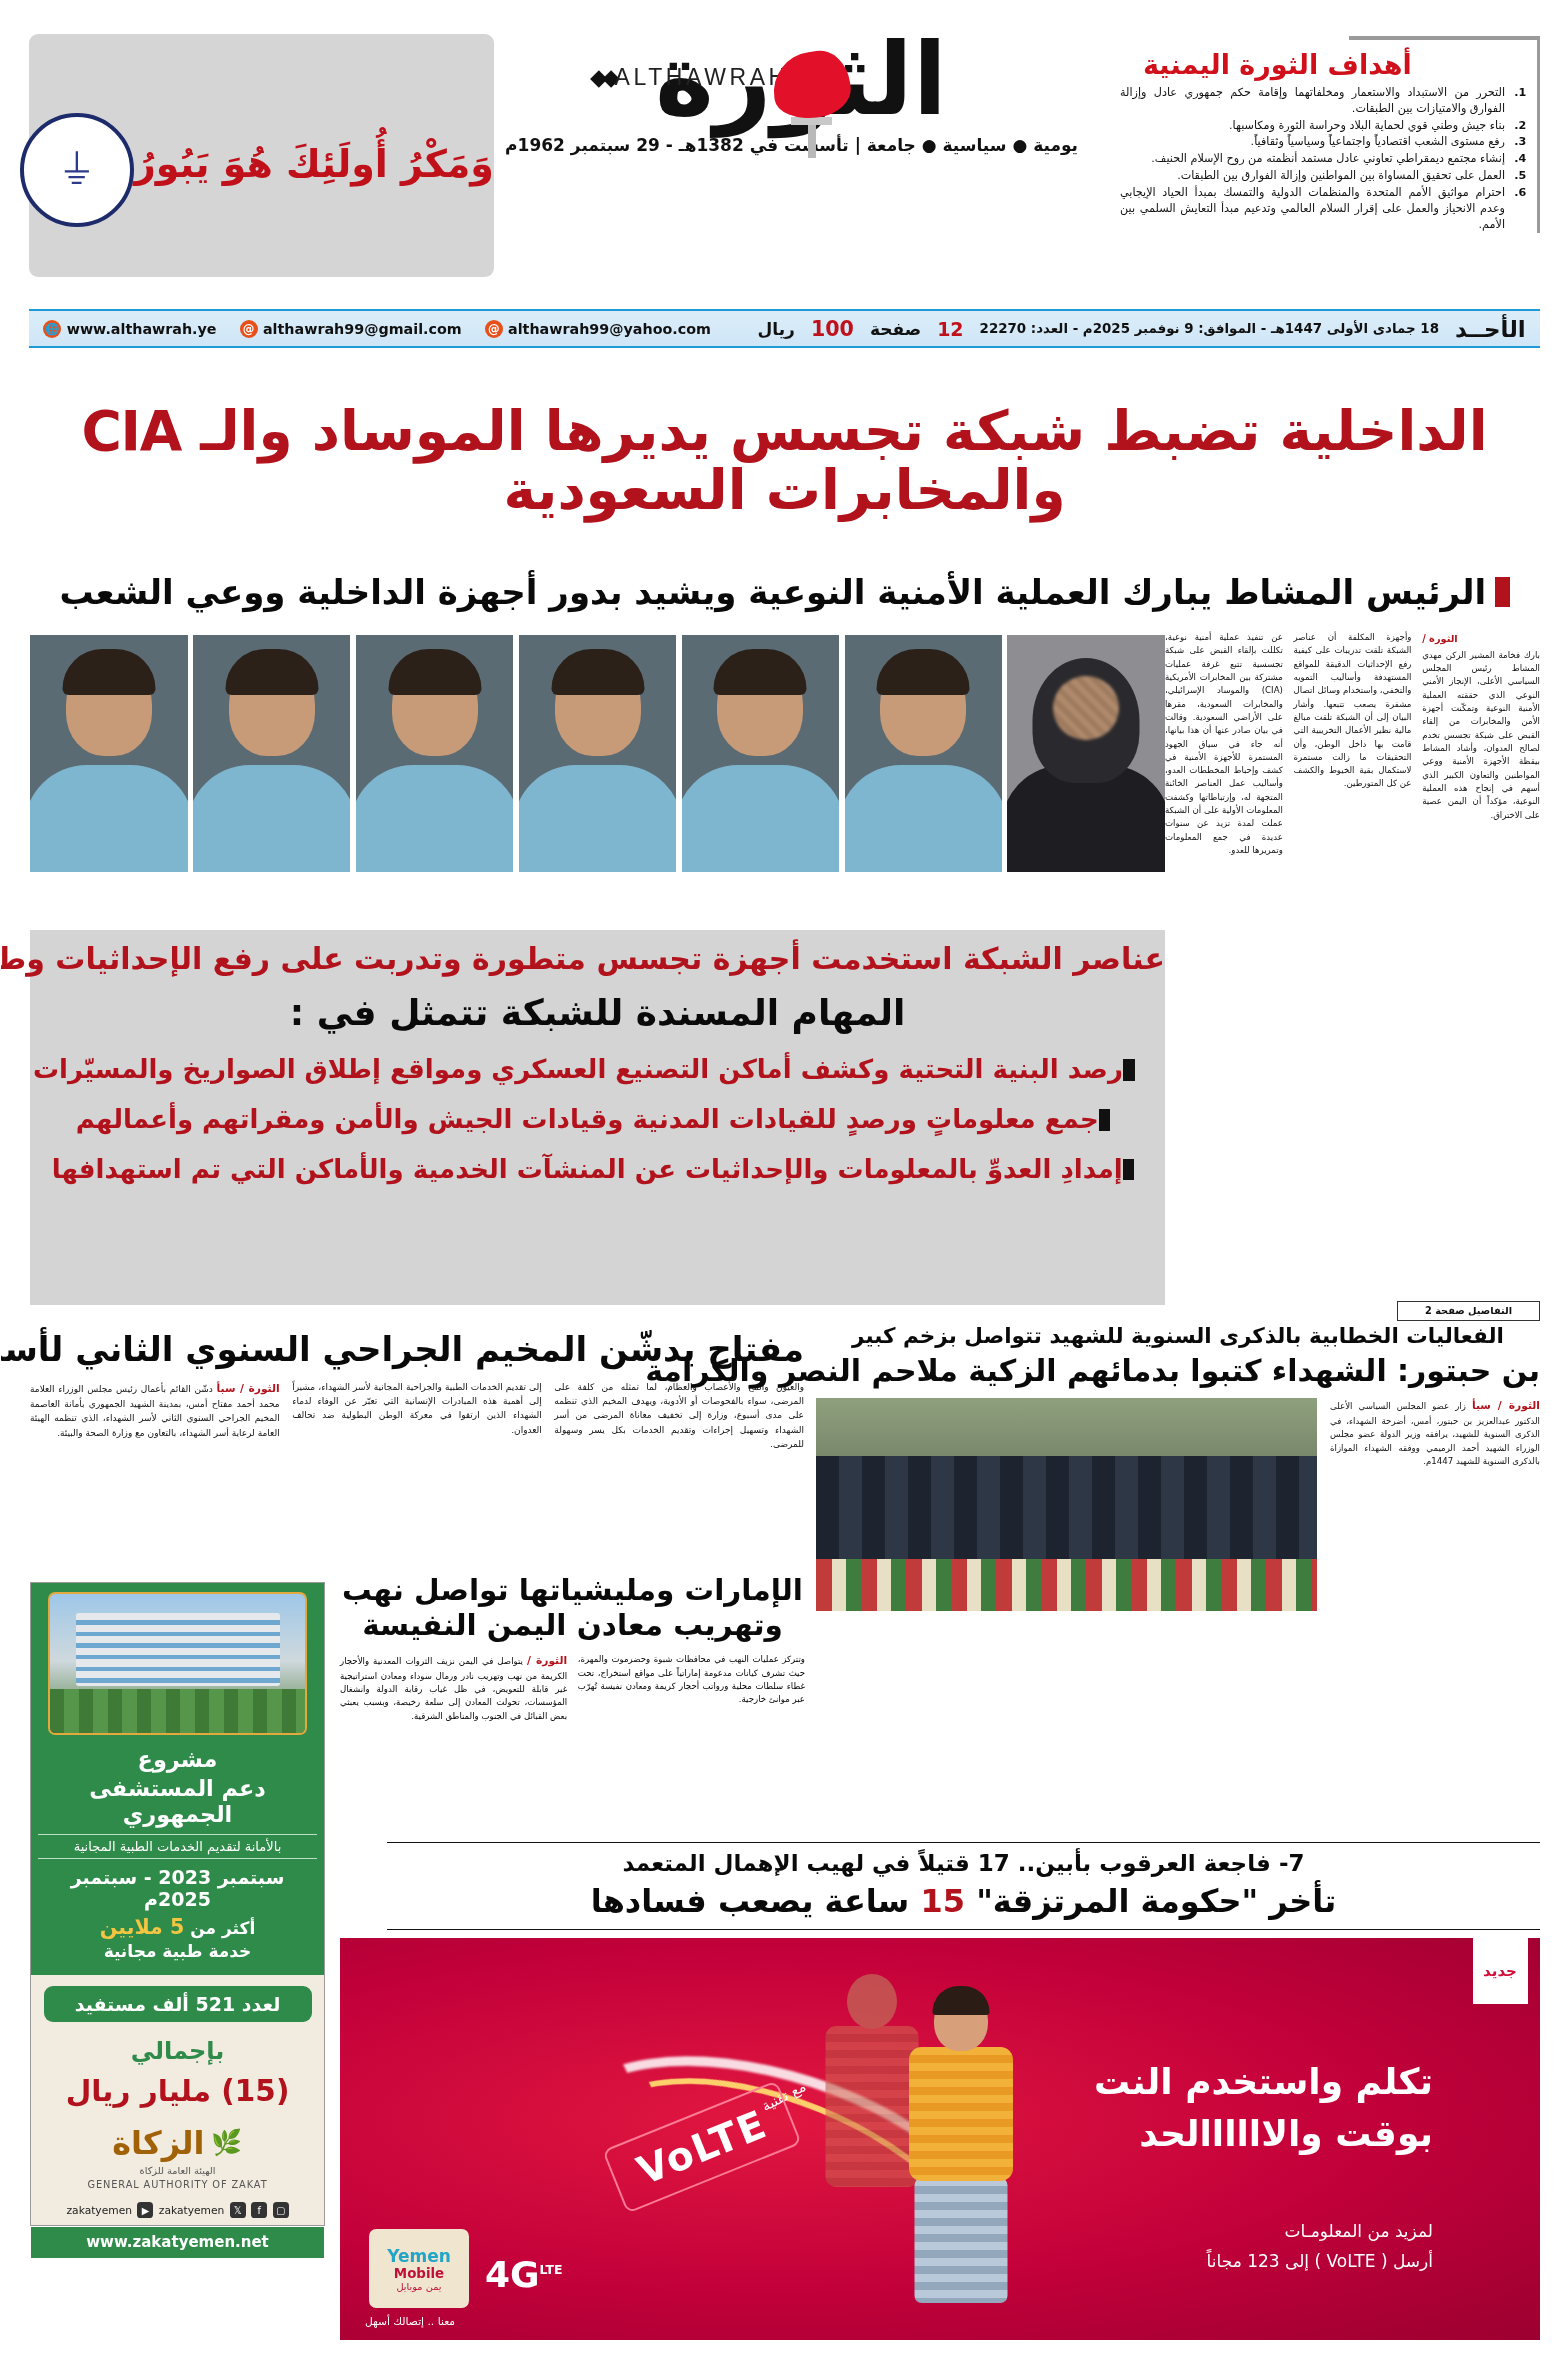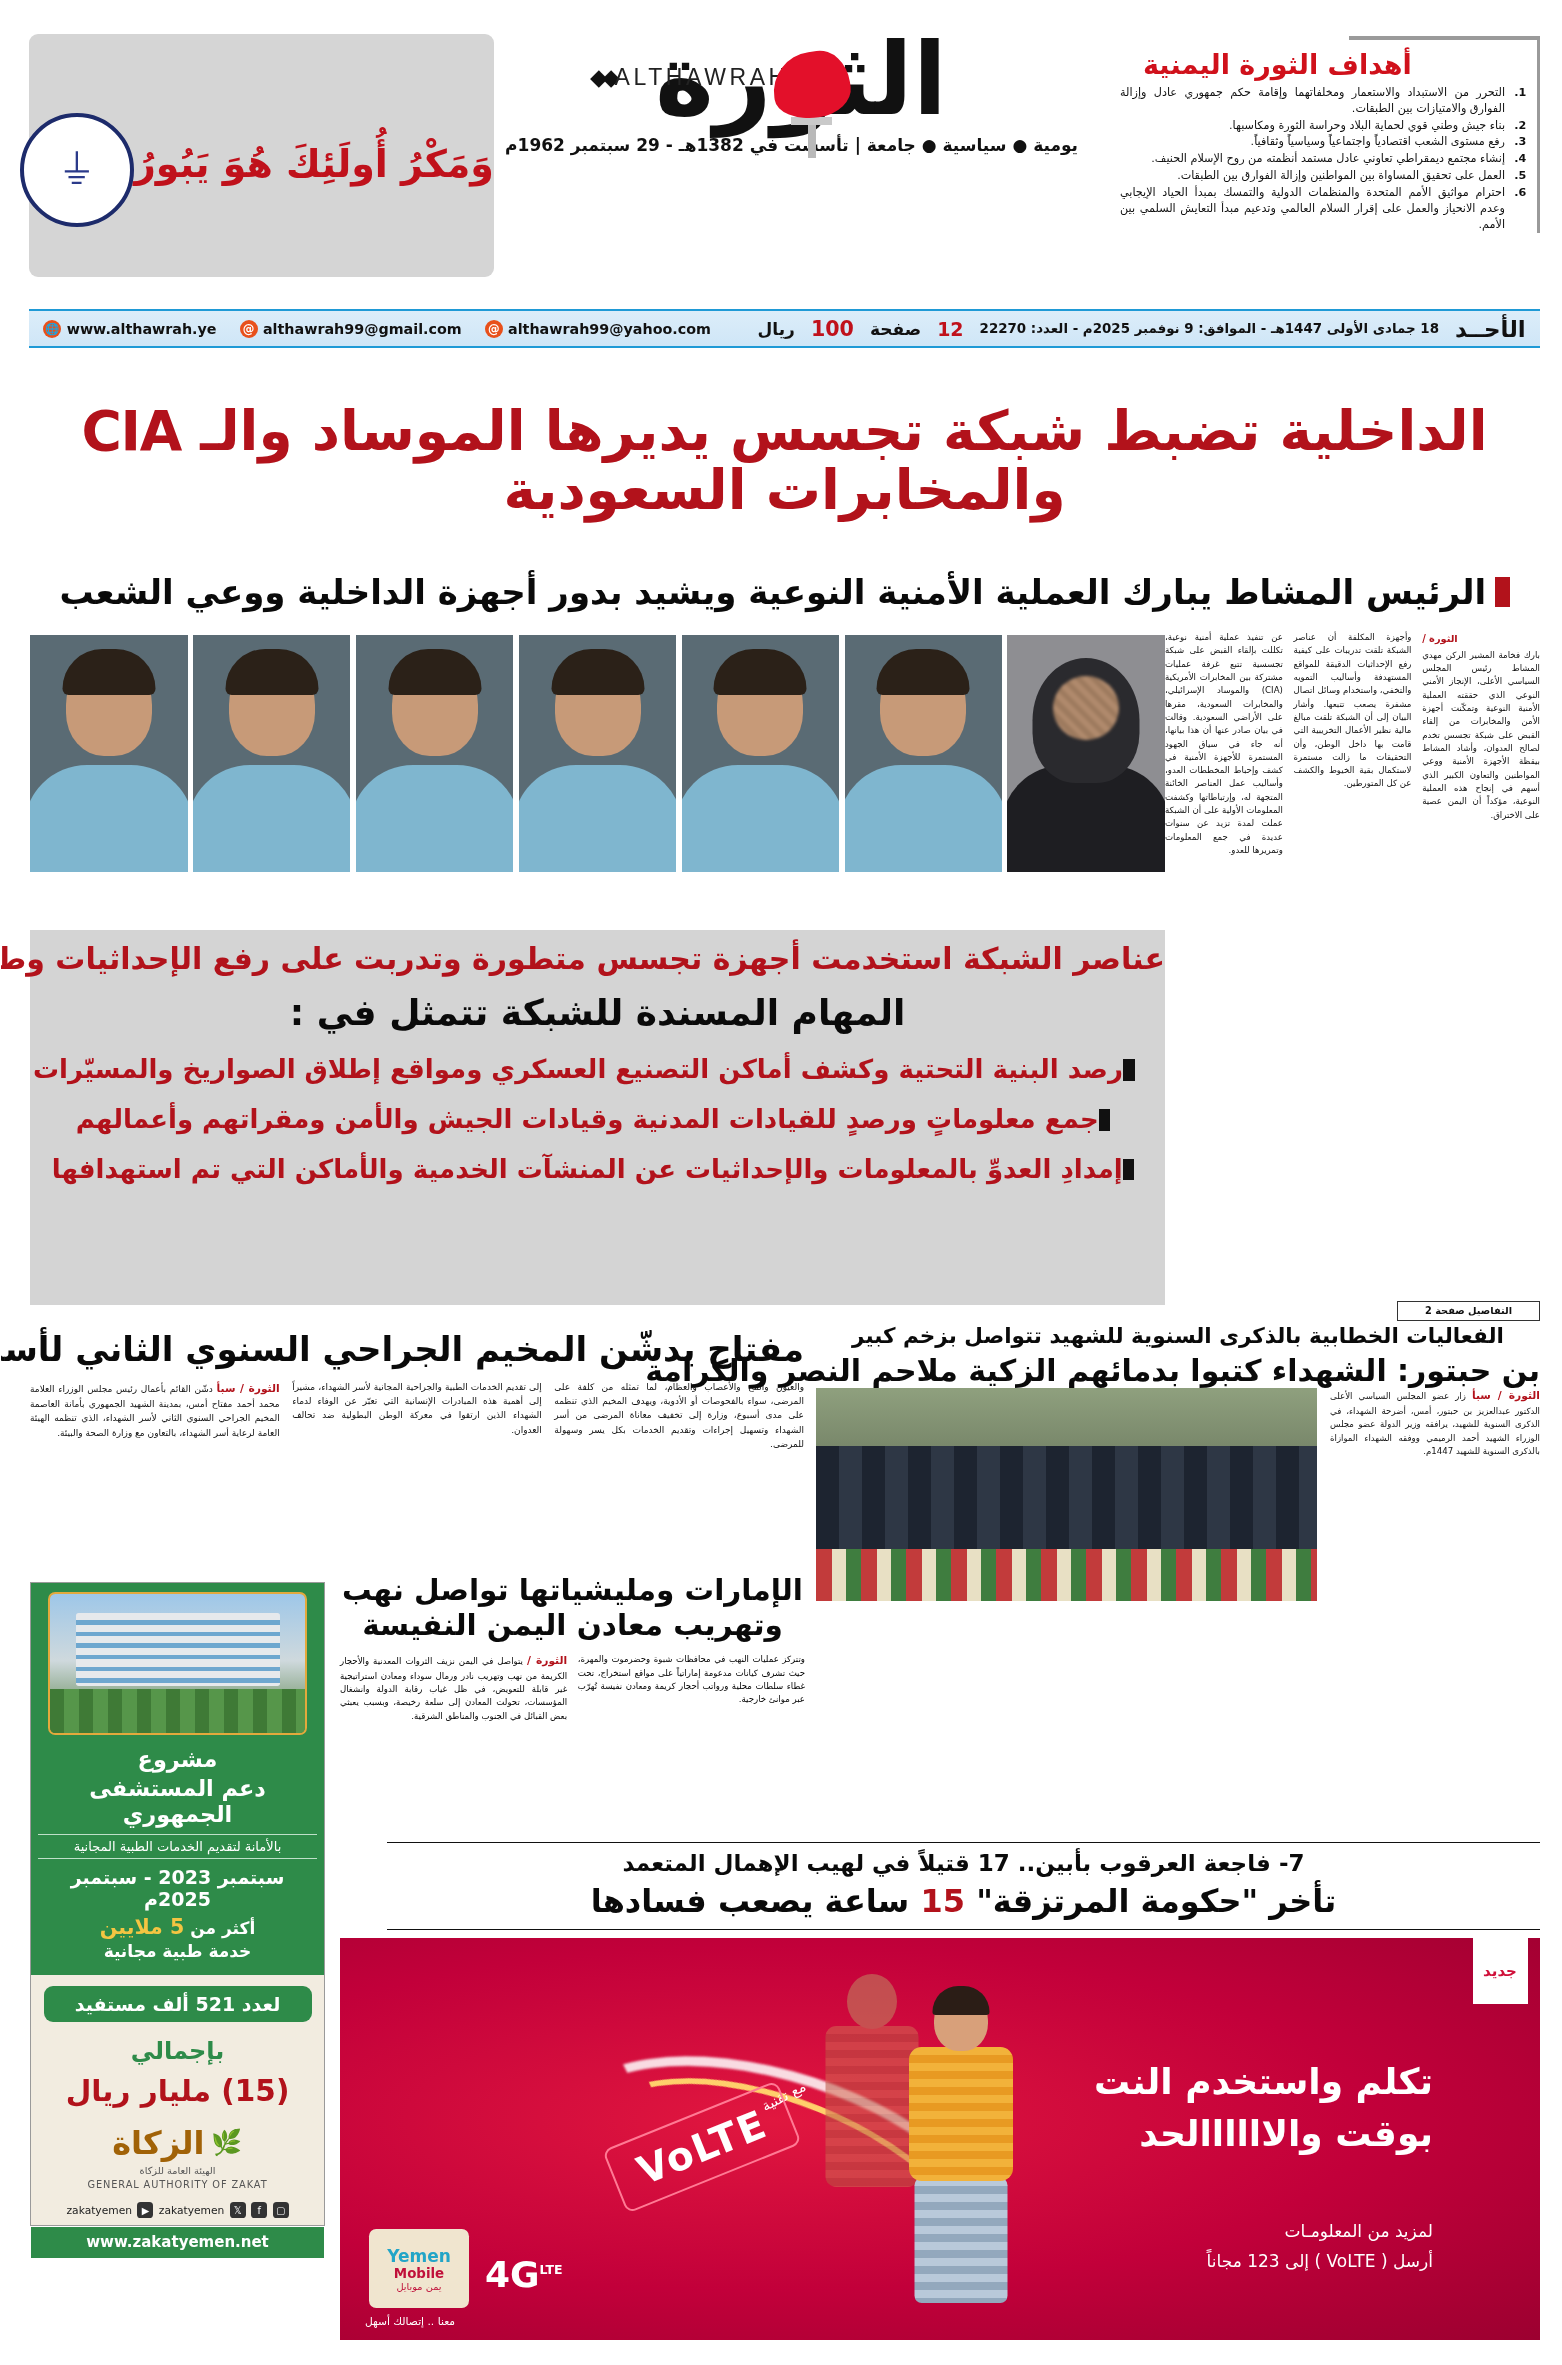--- a/index.html
+++ b/index.html
@@ -194,21 +194,21 @@
   }
   .body3 { display:flex; gap: 12.5px; margin-top: 10.7px; direction:rtl; }
   .body3 .c { flex:1; font-size: 9px; line-height:1.6; text-align:justify; color:#111; }
   .byline-red { color:#b2121b; font-weight:bold; font-size: 10.7px; }
 
   .mid-right {
     position:absolute; right: 23px; top: 1323px; width: 724px;
   }
   .hl-3a { text-align:center; font-size: 21.5px; font-weight:bold; color:#0a0a0a; white-space:nowrap; }
   .hl-3b { text-align:center; font-size: 30px; font-weight:bold; color:#0a0a0a; margin-top:5.4px; letter-spacing:-0.4px; white-space:nowrap;}
-  .mr-body { display:flex; gap:13px; margin-top:0; }
+  .mr-body { display:flex; gap:13px; margin-top:10px; }
   .mr-photo { width: 501px; height: 213px; background:#6d7a63; position:relative; overflow:hidden; }
   .mr-photo .sky { position:absolute; inset:0; background:linear-gradient(180deg,#8fa07e 0%, #5f6b54 60%, #3f4636 100%); }
   .mr-photo .crowd { position:absolute; left:0; right:0; bottom: 48px; height: 107px;
       background: repeating-linear-gradient(90deg,#1d2430 0 23px,#2e3745 23px 46px); }
   .mr-photo .flowers { position:absolute; left:0; right:0; bottom:0; height: 52px;
       background: repeating-linear-gradient(90deg,#c23b3b 0 16px,#e8e0c4 16px 30px,#3f7d3f 30px 45px); }
   .mr-col { flex:1; font-size:8.6px; line-height:1.55; text-align:justify; color:#111; }
 
   
   .zakat-ad {

